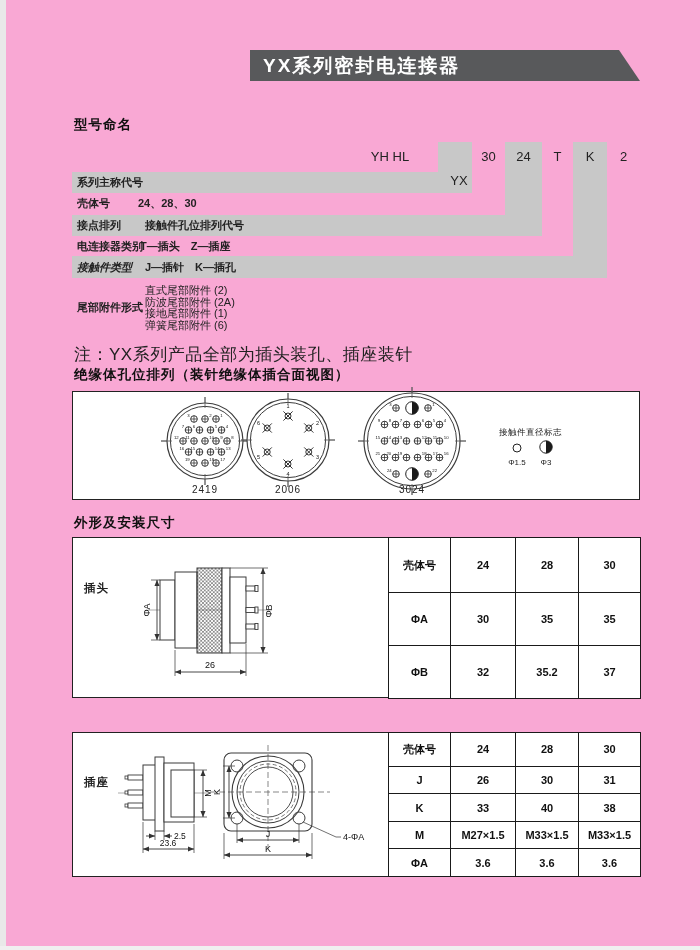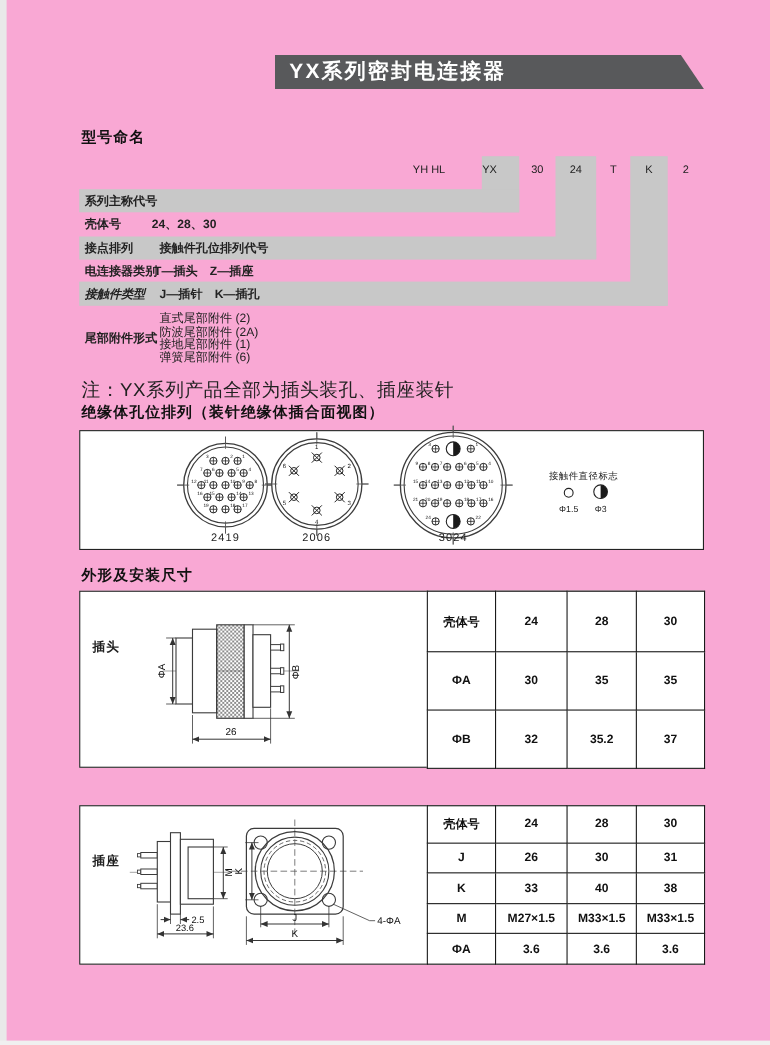--- a/index.html
+++ b/index.html
@@ -10,21 +10,21 @@
   .scan-bottom{position:absolute;left:0;top:946px;width:700px;height:4px;background:#f0f0f0;}
 
   .banner{position:absolute;left:250px;top:50px;width:390px;height:31px;background:#58595b;
           clip-path:polygon(0 0,369px 0,390px 31px,0 31px);color:#fff;font-weight:bold;
           font-size:19px;line-height:31px;padding-left:13px;box-sizing:border-box;letter-spacing:2px;}
 
   .h{position:absolute;font-weight:bold;font-size:13.5px;color:#111;letter-spacing:1px;white-space:nowrap;}
 
   #model{position:absolute;left:72px;top:142px;width:568px;height:195px;}
   .band,.gcol{position:absolute;background:#c8c8c8;}
-  .code{position:absolute;top:7px;font-size:10px;font-weight:500;color:#222;text-align:center;white-space:nowrap;}
+  .code{position:absolute;top:7px;font-size:13px;font-weight:500;color:#222;text-align:center;white-space:nowrap;}
   .mlabel{position:absolute;font-size:11px;font-weight:bold;color:#222;white-space:nowrap;}
   .mval{position:absolute;font-size:11px;font-weight:bold;color:#222;white-space:nowrap;}
   .tail-line{position:absolute;left:73px;font-size:11px;font-weight:normal;color:#222;white-space:nowrap;line-height:11px;}
   .note{position:absolute;left:74px;top:343px;font-size:17px;font-weight:500;color:#222;letter-spacing:0.5px;}
 
   .box{position:absolute;border:1.5px solid #222;background:#fff;box-sizing:border-box;}
   .conn-label{position:absolute;font-size:10px;font-weight:500;color:#222;text-align:center;letter-spacing:1px;}
   .legend-title{position:absolute;left:499px;top:427px;font-size:8.5px;font-weight:500;color:#222;letter-spacing:0.5px;}
   .part-label{position:absolute;font-size:11.5px;font-weight:600;color:#222;letter-spacing:1px;margin-top:37px;}
 
@@ -52,21 +52,21 @@
 
     <div class="gcol" style="left:366px;top:0;width:34px;height:51px;"></div>
     <div class="gcol" style="left:433px;top:0;width:37px;height:93px;"></div>
     <div class="gcol" style="left:501px;top:0;width:34px;height:136px;"></div>
 
     <div class="band" style="left:0;top:30px;width:400px;height:21px;"></div>
     <div class="band" style="left:0;top:73px;width:470px;height:21px;"></div>
     <div class="band" style="left:0;top:114px;width:535px;height:22px;"></div>
 
     <div class="code" style="left:288px;width:60px;">YH HL</div>
-    <div class="code" style="left:356px;width:34px;">YX</div>
+    <div class="code" style="left:370px;width:34px;margin-top:24px;">YX</div>
     <div class="code" style="left:400px;width:33px;">30</div>
     <div class="code" style="left:433px;width:37px;">24</div>
     <div class="code" style="left:470px;width:31px;">T</div>
     <div class="code" style="left:501px;width:34px;">K</div>
     <div class="code" style="left:535px;width:33px;">2</div>
 
     <div class="mlabel" style="left:5px;top:33px;">系列主称代号</div>
     <div class="mlabel" style="left:5px;top:54px;">壳体号</div>
     <div class="mlabel" style="left:5px;top:76px;">接点排列</div>
     <div class="mlabel" style="left:5px;top:97px;">电连接器类别</div>

